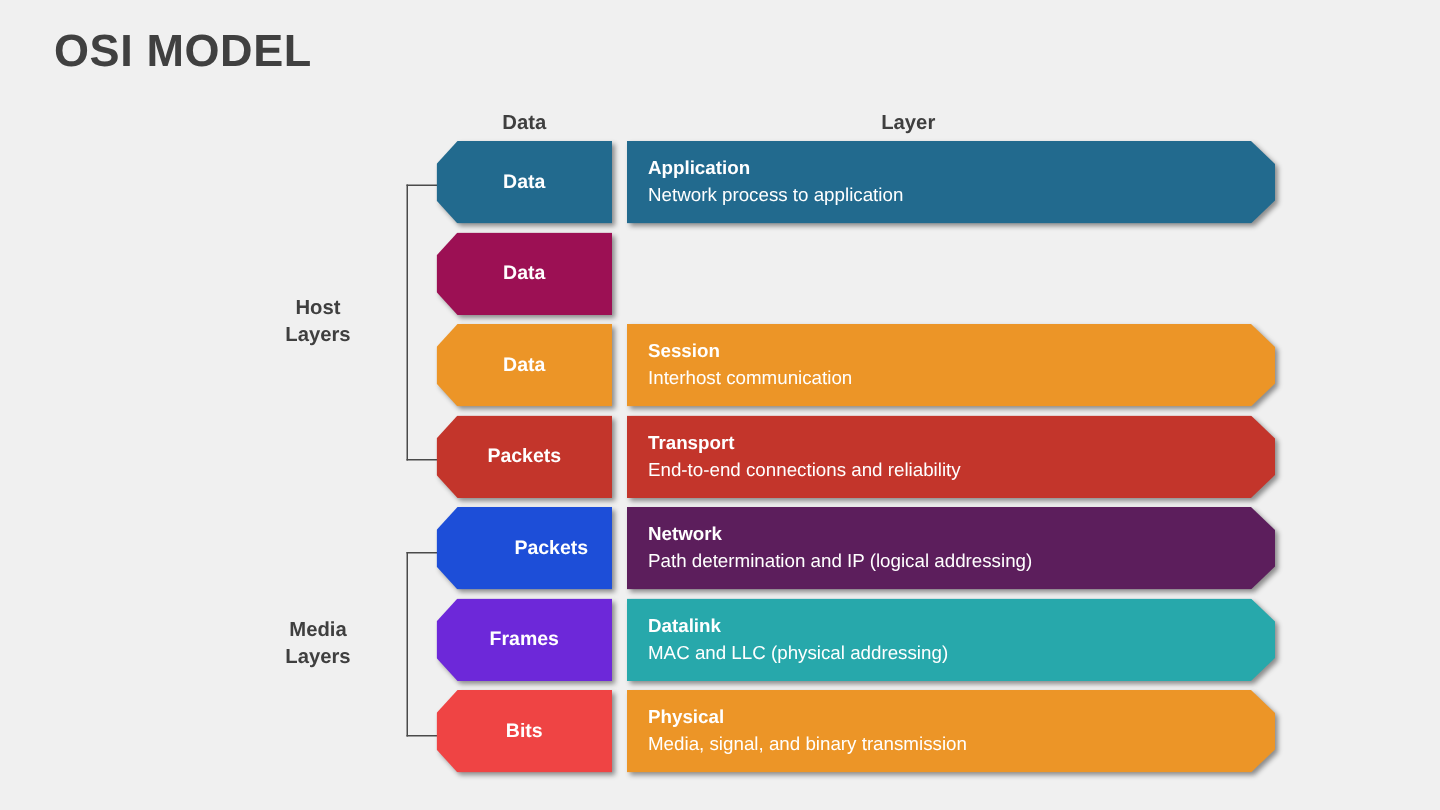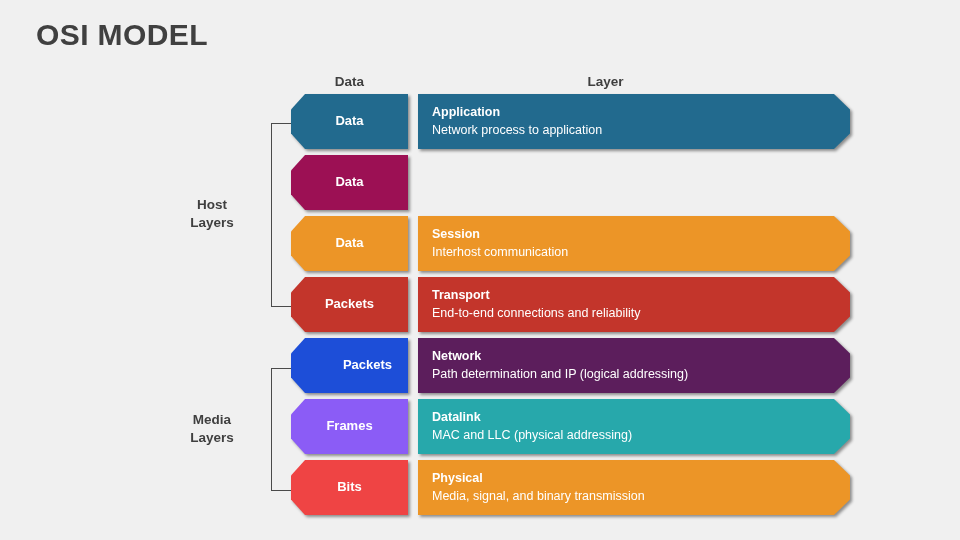--- a/index.html
+++ b/index.html
@@ -223,21 +223,21 @@
     <div class="box layer-box">
       <div class="box-inner" style="background-color: rgb(92, 30, 92);">
         <span class="layer-name">Network</span>
         <span class="layer-desc">Path determination and IP (logical addressing)</span>
       </div>
     </div>
   </div>
 
   <div class="row" style="top:399px">
     <div class="box data-box">
-      <div class="box-inner" style="background-color: #8b5cf6;">
+      <div class="box-inner" style="background-color: #6d28d9;">
         <span class="data-label">Frames</span>
       </div>
     </div>
     <div class="box layer-box">
       <div class="box-inner" style="background-color: rgb(39, 168, 171);">
         <span class="layer-name">Datalink</span>
         <span class="layer-desc">MAC and LLC (physical addressing)</span>
       </div>
     </div>
   </div>

